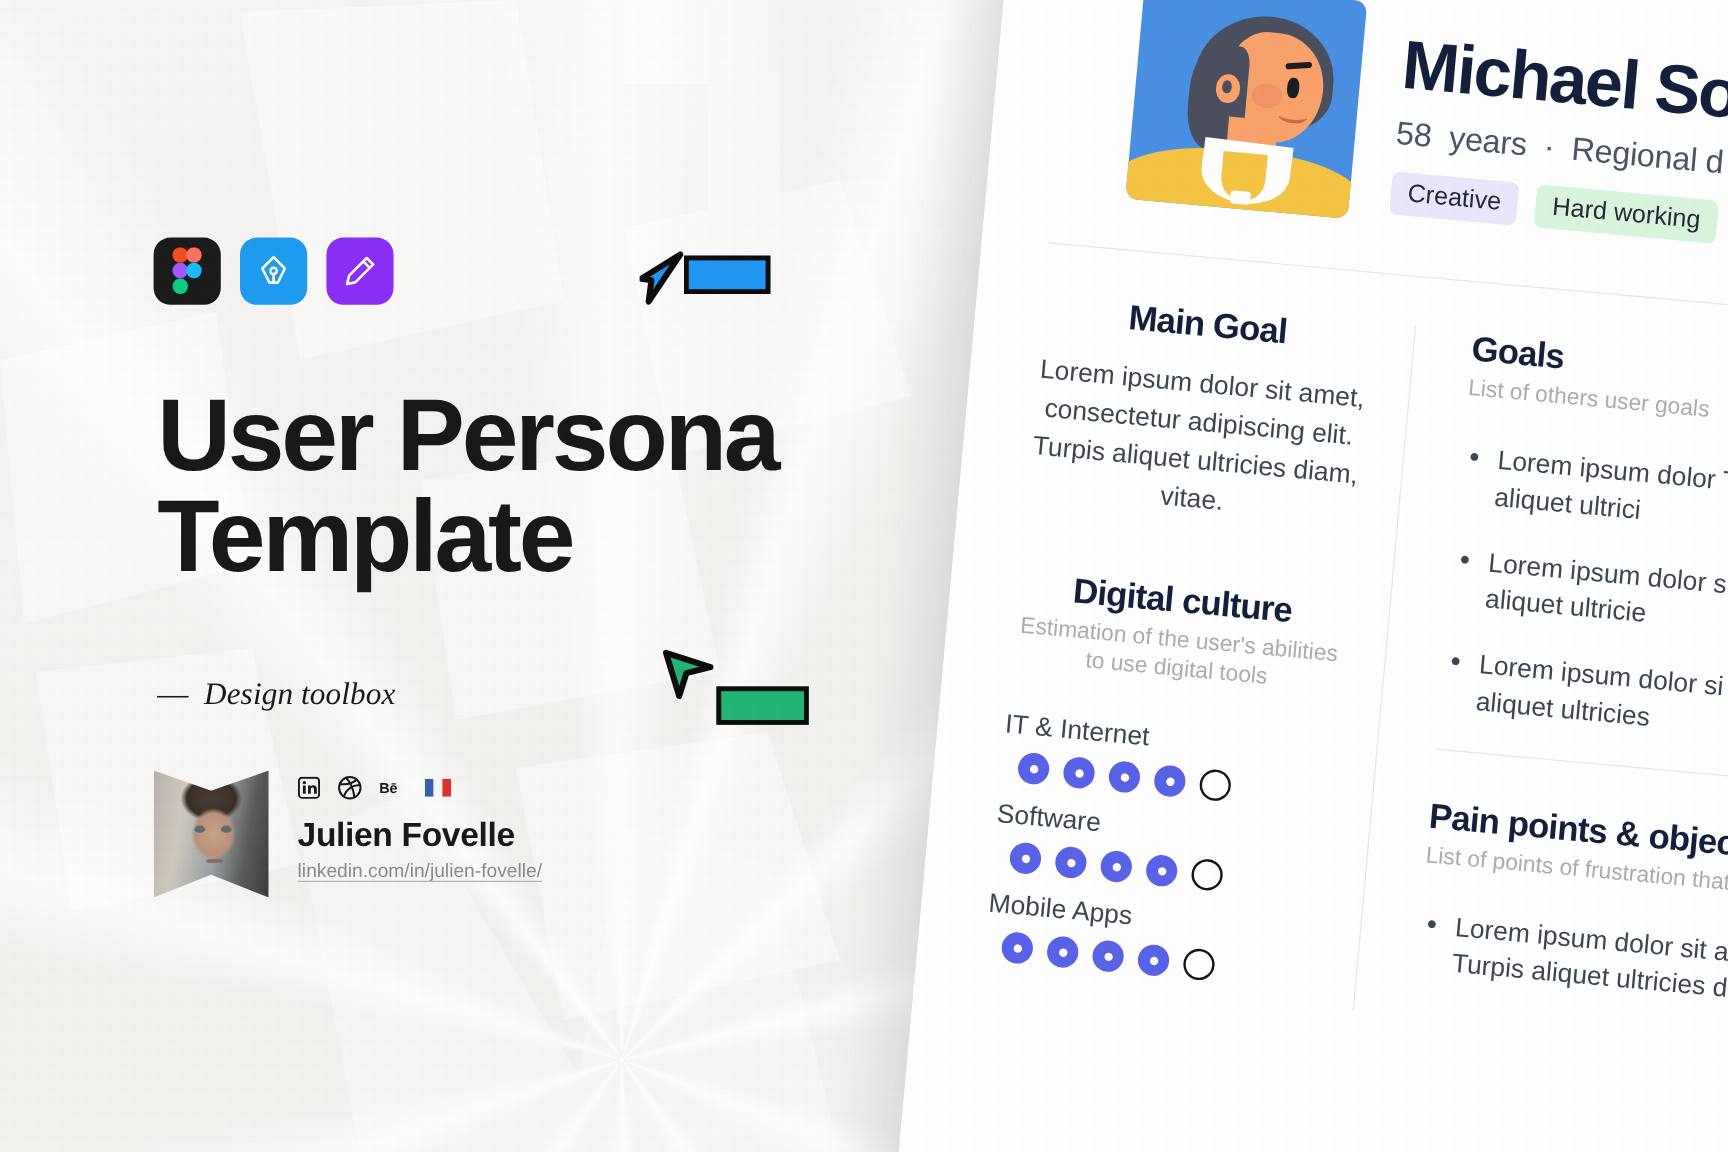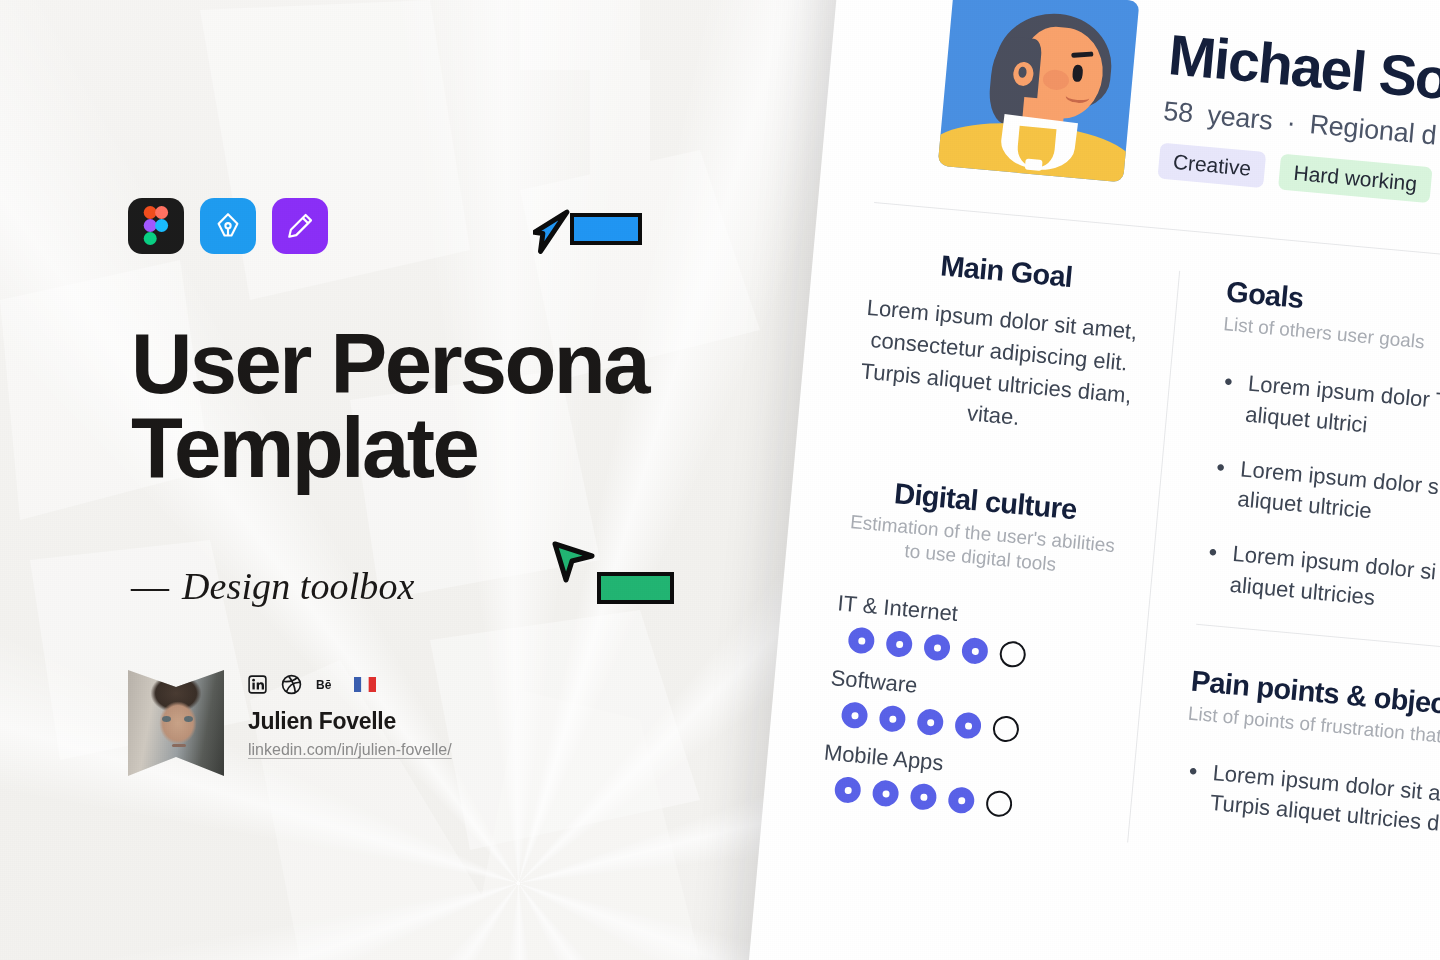--- a/index.html
+++ b/index.html
@@ -48,46 +48,46 @@
   .ti-pencil{ background:#8b2ff7; }
 
   #page-title{
     position:absolute; left:131px; top:322px; width:600px;
     font-size:85px; line-height:.99; font-weight:700; color:#1b1918;
     letter-spacing:-2.6px;
   }
   #subtitle{
     position:absolute; left:131px; top:564px;
     font-family:"Liberation Serif", serif; font-style:italic;
-    font-size:38px; color:#1b1918; letter-spacing:.1px;
+    font-size:26px; color:#1b1918; letter-spacing:.1px;
   }
   #subtitle .dash{ font-style:normal; margin-right:13px; letter-spacing:0; }
 
   
-  #author-block{ position:absolute; left:128px; top:670px; display:flex; gap:24px; }
+  #author-block{ position:absolute; left:128px; top:642px; display:flex; gap:24px; }
   #author-avatar{
     width:96px; height:106px; flex:0 0 auto;
     clip-path:polygon(0 0, 50% 16%, 100% 0, 100% 100%, 50% 82%, 0 100%);
     background:
       radial-gradient(ellipse 26px 30px at 52% 50%, #c9a388 0%, #bb9279 58%, rgba(187,146,121,0) 72%),
       radial-gradient(ellipse 34px 26px at 50% 22%, #4a3c33 0%, #3a2f28 60%, rgba(58,47,40,0) 75%),
       linear-gradient(100deg,#b8b2aa 0%, #cfc9c0 26%, #9aa0a3 55%, #595c58 78%, #3b3d3a 100%);
     position:relative; overflow:hidden;
   }
   #author-avatar .eye-l,#author-avatar .eye-r{
     position:absolute; width:9px; height:6px; border-radius:50%; background:#5e6d72; top:46px;
   }
   #author-avatar .eye-l{ left:34px; } #author-avatar .eye-r{ left:56px; }
   #author-avatar .mouth{
     position:absolute; left:44px; top:74px; width:14px; height:3px; border-radius:3px; background:#8a6b5e;
   }
   .author-right{ padding-top:4px; }
   .social-row{ display:flex; align-items:center; gap:14px; margin-bottom:13px; }
   .social-icon{ display:flex; align-items:center; }
-  #author-name{ font-size:23px; font-weight:700; color:#1b1918; letter-spacing:-.3px; margin-bottom:6px; }
+  #author-name{ font-size:28px; font-weight:700; color:#1b1918; letter-spacing:-.3px; margin-bottom:6px; }
   #author-link{
     font-size:16px; color:#8b8b8b; text-decoration:underline; text-underline-offset:3px;
     text-decoration-color:#b4b4b4;
   }
 
   
   .cursor-group{ position:absolute; }
   #cursor-blue{ left:533px; top:206px; }
   #cursor-green{ left:552px; top:540px; }
   .cursor-label{ position:absolute; border:4px solid #0d0d0d; }

